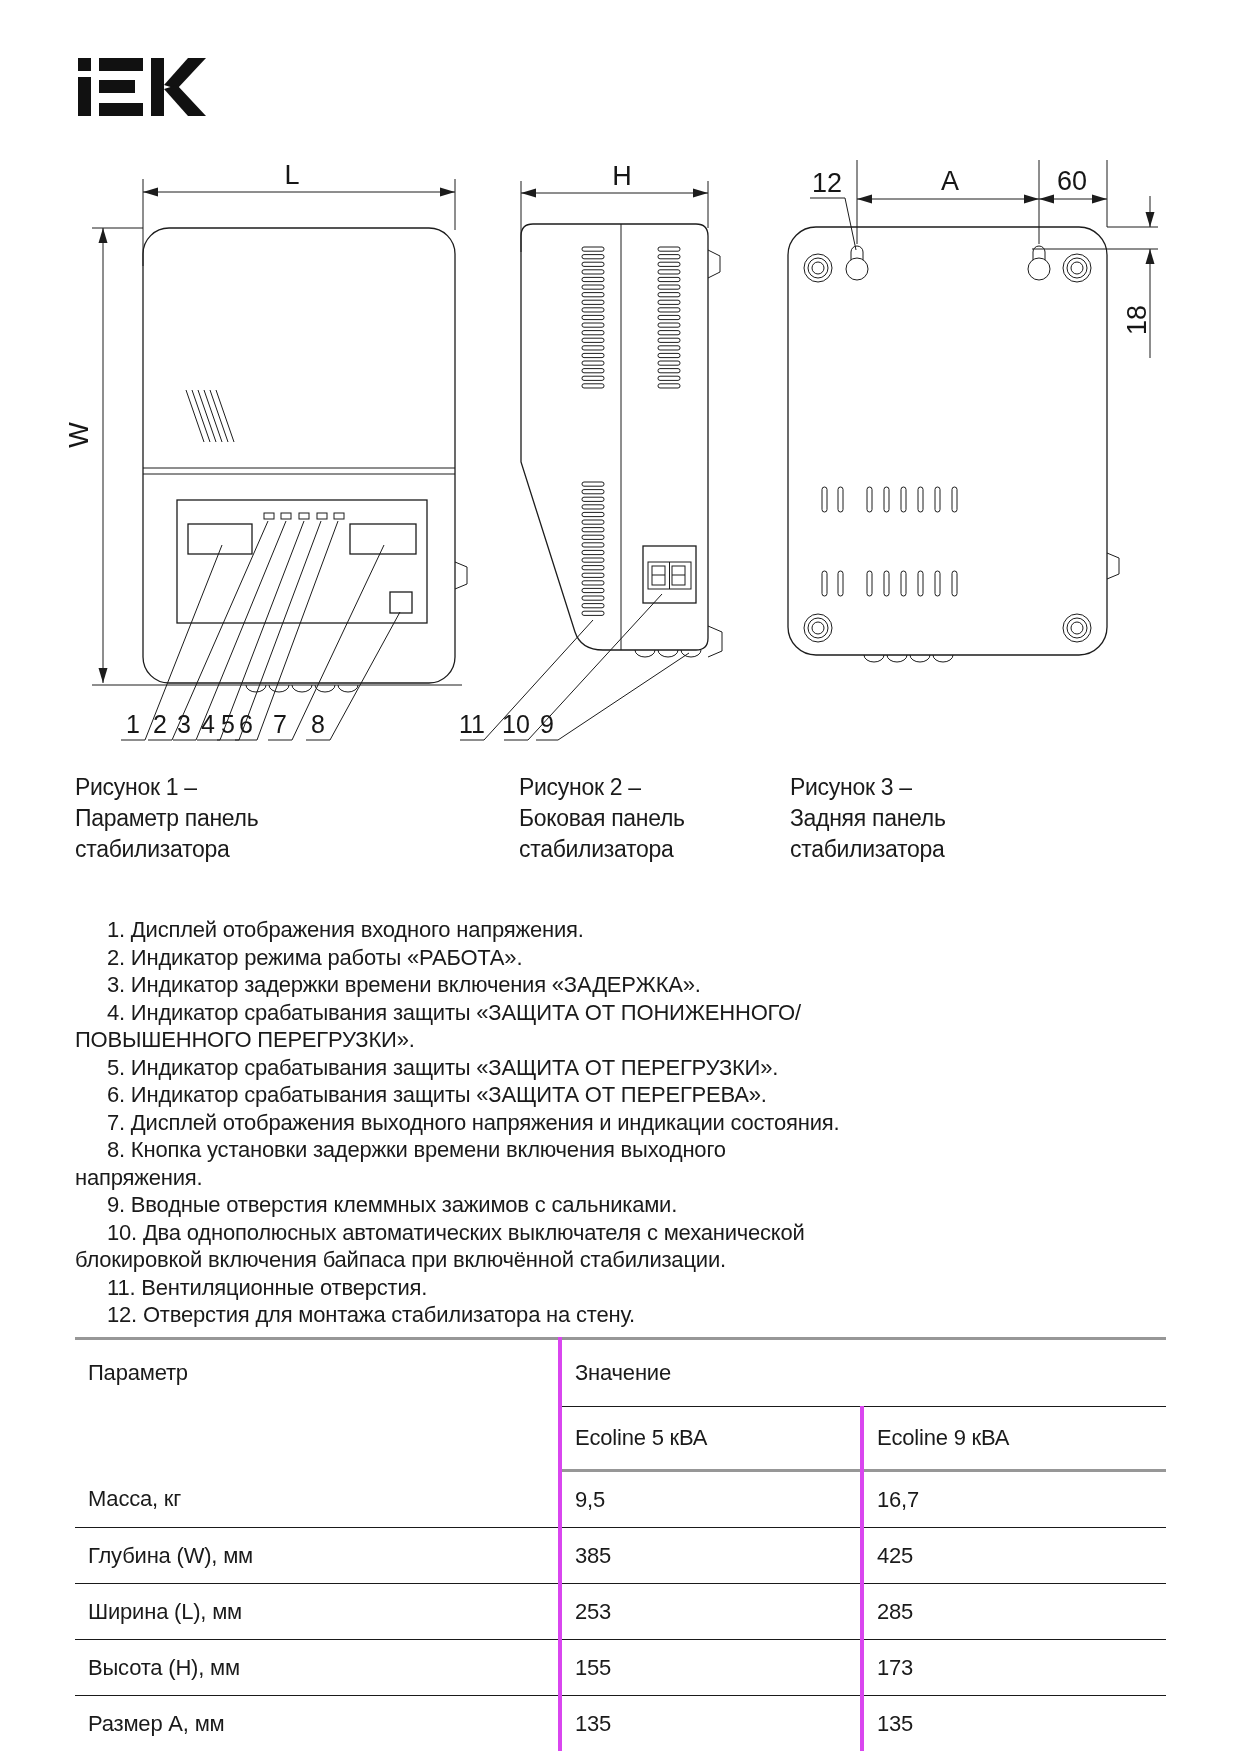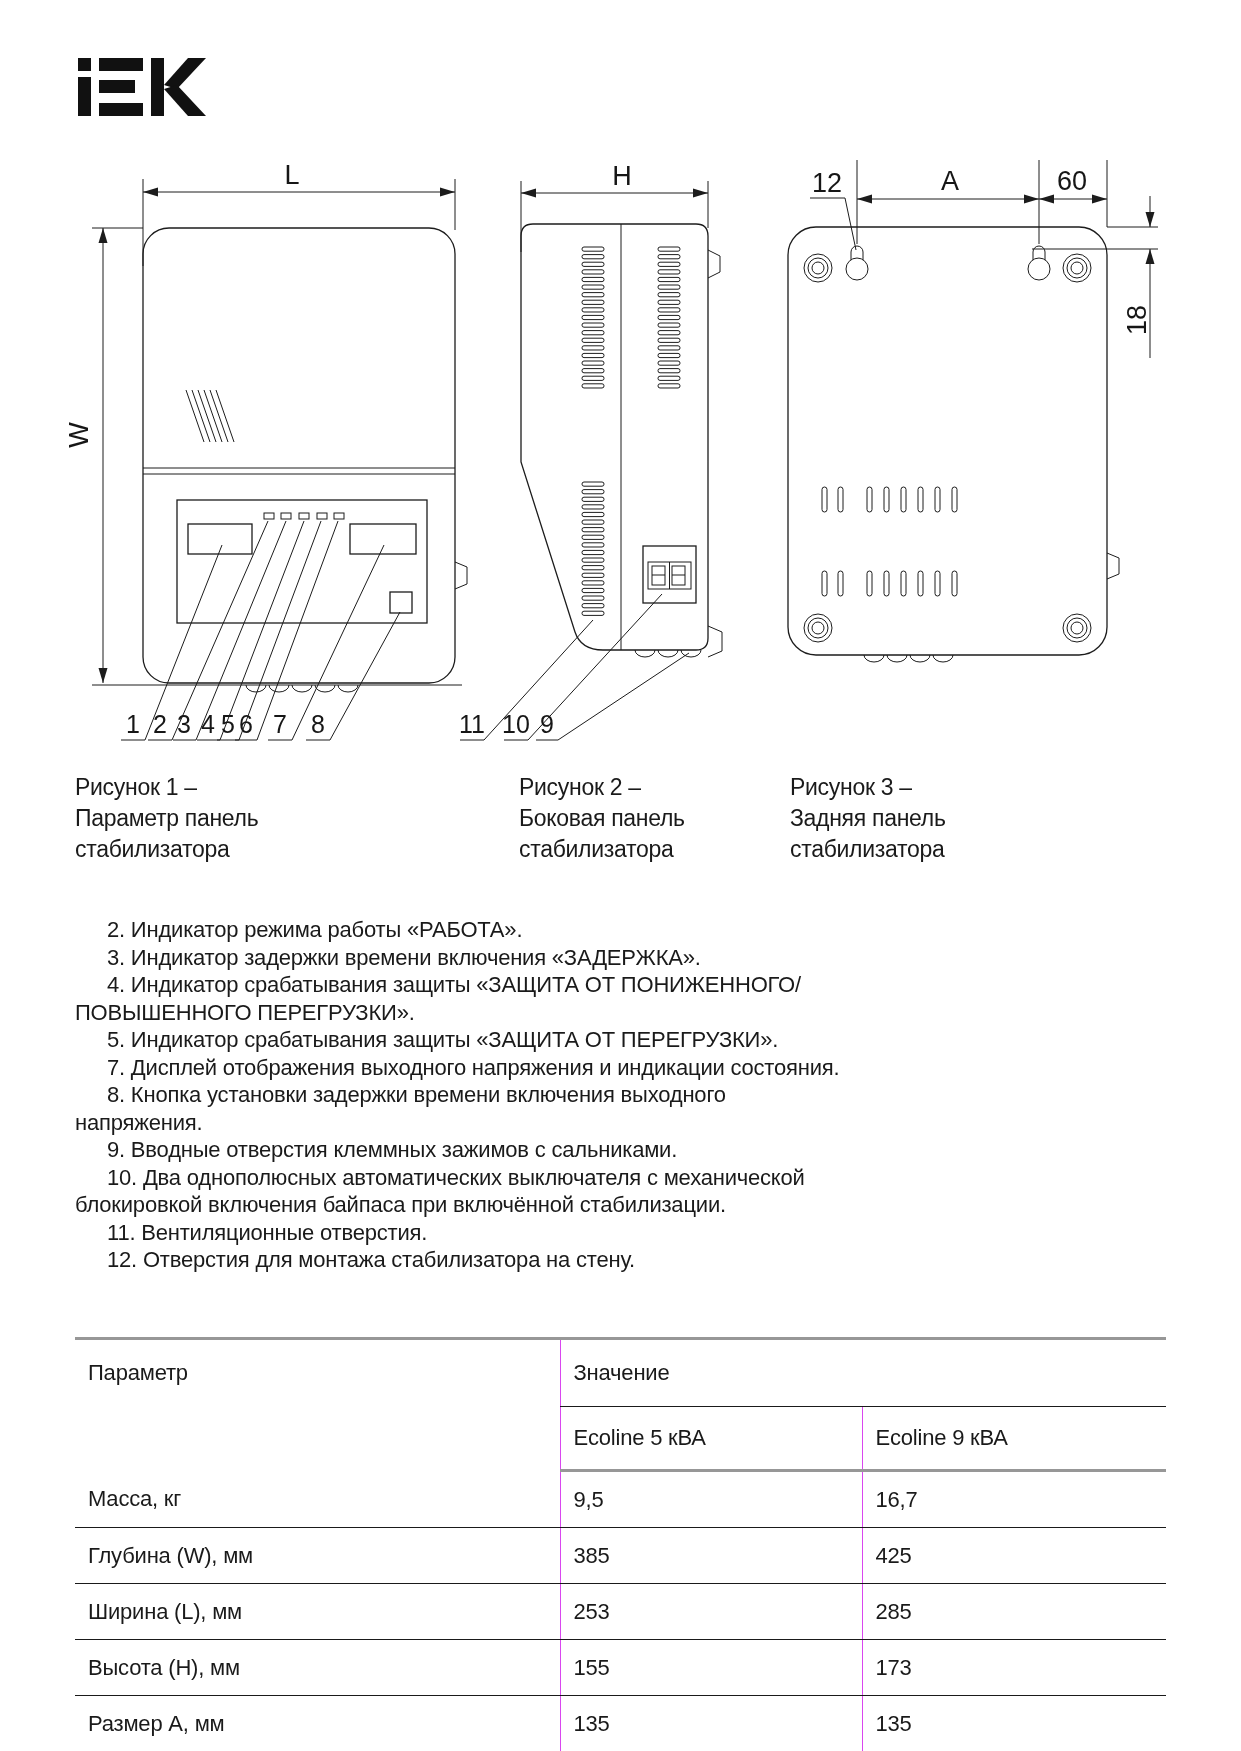--- a/index.html
+++ b/index.html
@@ -12,21 +12,21 @@
   svg text{fill:#161616;font-family:"Liberation Sans",sans-serif;}
   svg text.dim{font-size:27px;}
   svg text.co{font-size:25px;}
   .caption{position:absolute;font-size:23px;line-height:31px;letter-spacing:-0.3px;white-space:nowrap;}
   #legend{position:absolute;left:75px;top:916px;width:1100px;font-size:22px;letter-spacing:-0.2px;}
   #legend .li{height:27.5px;line-height:27.5px;white-space:nowrap;}
   #legend .ind{padding-left:32px;}
   #spec{position:absolute;left:75px;top:1337px;width:1091px;border-collapse:collapse;
         border-top:3px solid #979797;border-bottom:3px solid #979797;font-size:22px;letter-spacing:-0.2px;}
   #spec th,#spec td{font-weight:normal;text-align:left;padding:0 0 0 13px;vertical-align:middle;}
-  #spec .c2{border-left:1px solid #d946ef;}
+  #spec .c2{border-left:4px solid #d946ef;}
   #spec .rowspan-cell{vertical-align:top;padding-top:20px;}
   #spec .h1v{border-bottom:1px solid #1a1a1a;vertical-align:top;padding-top:20px;}
   #spec .h2 th{border-bottom:3px solid #979797;height:62px;}
   #spec .h1{height:68px;}
   #spec tbody td{border-bottom:1px solid #1a1a1a;height:55px;}
   #spec tbody tr:last-child td{border-bottom:none;}
 </style>
 </head>
 <body>
 
@@ -319,25 +319,27 @@
     <div>Боковая панель</div>
     <div>стабилизатора</div>
   </div>
   <div class="caption" style="left:790px;top:772px">
     <div>Рисунок 3 –</div>
     <div>Задняя панель</div>
     <div>стабилизатора</div>
   </div>
 
   <div id="legend">
+    <div class="li ind">1. Дисплей отображения входного напряжения.</div>
     <div class="li ind">2. Индикатор режима работы «РАБОТА».</div>
     <div class="li ind">3. Индикатор задержки времени включения «ЗАДЕРЖКА».</div>
     <div class="li ind">4. Индикатор срабатывания защиты «ЗАЩИТА ОТ ПОНИЖЕННОГО/</div>
     <div class="li">ПОВЫШЕННОГО ПЕРЕГРУЗКИ».</div>
     <div class="li ind">5. Индикатор срабатывания защиты «ЗАЩИТА ОТ ПЕРЕГРУЗКИ».</div>
+    <div class="li ind">6. Индикатор срабатывания защиты «ЗАЩИТА ОТ ПЕРЕГРЕВА».</div>
     <div class="li ind">7. Дисплей отображения выходного напряжения и индикации состояния.</div>
     <div class="li ind">8. Кнопка установки задержки времени включения выходного</div>
     <div class="li">напряжения.</div>
     <div class="li ind">9. Вводные отверстия клеммных зажимов с сальниками.</div>
     <div class="li ind">10. Два однополюсных автоматических выключателя с механической</div>
     <div class="li">блокировкой включения байпаса при включённой стабилизации.</div>
     <div class="li ind">11. Вентиляционные отверстия.</div>
     <div class="li ind">12. Отверстия для монтажа стабилизатора на стену.</div>
   </div>
 

